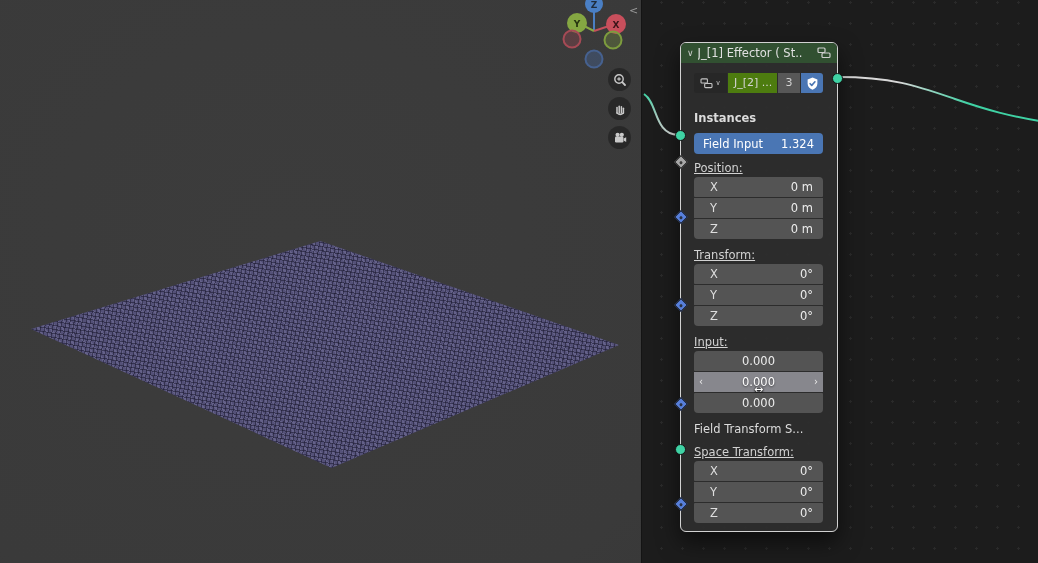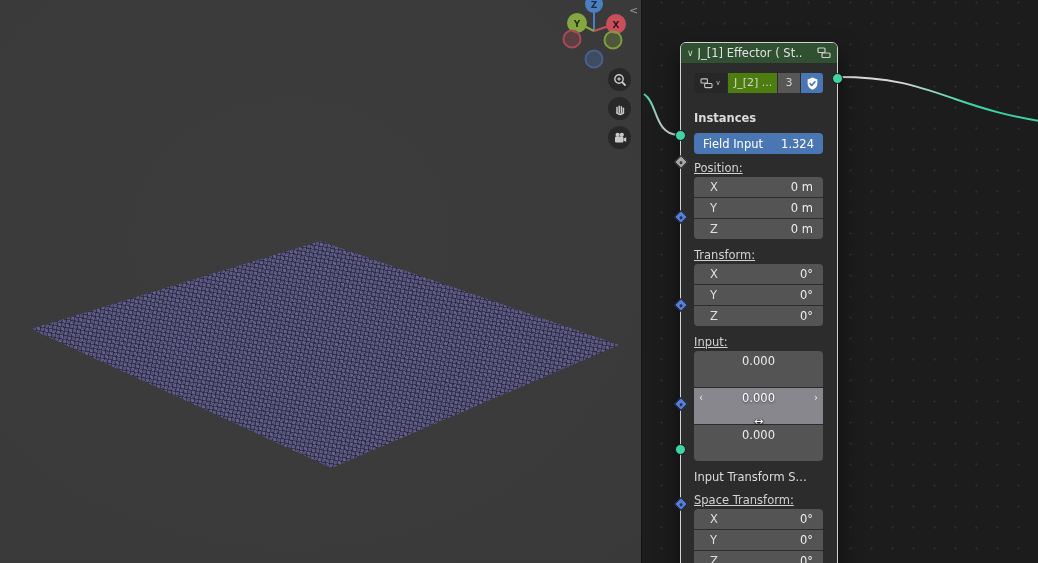--- a/index.html
+++ b/index.html
@@ -57,21 +57,21 @@
   .heading{margin-top:7px;height:18px;line-height:18px;font-size:11.5px;color:#d2d2d2;text-decoration:underline;}
   .heading.first{margin-top:5px;}
 
   .vgroup .vrow{height:20px;margin-bottom:1px;background:#545454;
                 display:flex;justify-content:space-between;line-height:20px;
                 font-size:11.5px;padding:0 10px 0 16px;}
   .vgroup .vrow:first-child{border-radius:4px 4px 1px 1px;}
   .vgroup .vrow:last-child{border-radius:1px 1px 4px 4px;margin-bottom:0;}
   .vrow .axis{color:#dedede;} .vrow .val{color:#ededed;}
 
-  .sgroup .srow{height:36px;margin-bottom:1px;background:#545454;text-align:center;
+  .sgroup .srow{height:20px;margin-bottom:1px;background:#545454;text-align:center;
                 line-height:20px;font-size:11.5px;color:#ededed;position:relative;}
   .sgroup .srow:first-child{border-radius:4px 4px 1px 1px;}
   .sgroup .srow:last-child{border-radius:1px 1px 4px 4px;margin-bottom:0;}
   .srow.hovered{background:#87878d;color:#ffffff;text-shadow:0 1px 2px rgba(0,0,0,.55);}
   .srow .arr{position:absolute;top:0;font-size:10px;color:#ececec;text-shadow:none;}
   .srow .arr.l{left:5px;} .srow .arr.r{right:5px;}
   .drag-cursor{position:absolute;left:50%;bottom:-8px;transform:translateX(-50%);
                color:#fff;font-size:11px;text-shadow:0 0 2px #000, 0 1px 2px #000;}
 
   .normal-row{margin-top:7px;height:18px;line-height:18px;font-size:11.5px;color:#dcdcdc;white-space:nowrap;overflow:hidden;}
@@ -244,21 +244,21 @@
           <div class="srow">0.000</div>
           <div class="srow hovered">
             <span class="arr l">‹</span>
             <span>0.000</span>
             <span class="arr r">›</span>
             <span class="drag-cursor">↔</span>
           </div>
           <div class="srow">0.000</div>
         </div>
 
-        <div class="normal-row">Input Transform S...</div>
+        <div class="normal-row">Field Transform S...</div>
 
         <div class="heading space">Space Transform:</div>
         <div class="vgroup">
           <div class="vrow">
             <span class="axis">X</span>
             <span class="val">0°</span>
           </div>
           <div class="vrow">
             <span class="axis">Y</span>
             <span class="val">0°</span>

